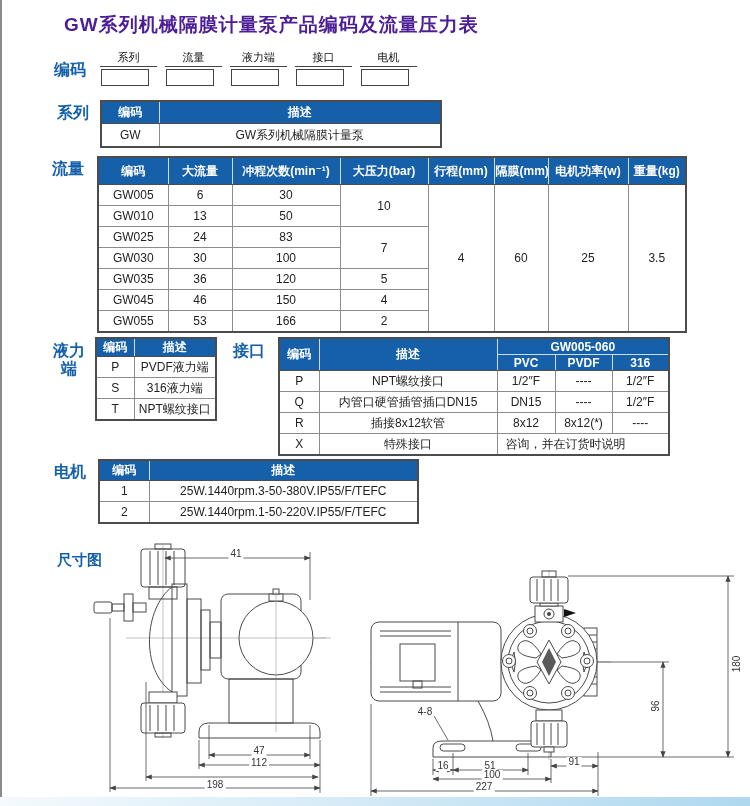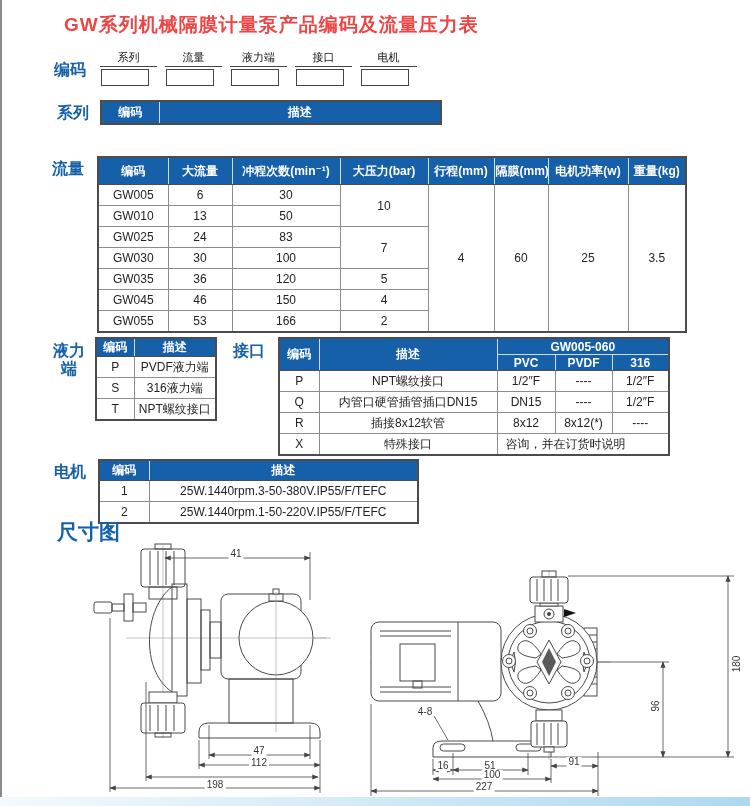--- a/index.html
+++ b/index.html
@@ -1,21 +1,21 @@
 <!DOCTYPE html>
 <html><head>
 <meta charset="utf-8">
 <style>
   html,body{margin:0;padding:0;background:#fff;}
   body{width:750px;height:806px;position:relative;overflow:hidden;
        font-family:"Liberation Sans","DejaVu Sans",sans-serif;color:#222;}
   .left-rule{position:absolute;left:0;top:0;width:2px;height:806px;background:#8a8a8a;}
   .bottom-strip{position:absolute;left:0;bottom:0;width:750px;height:9px;
        background:linear-gradient(90deg,#f4fafd,#d6ebf7 45%,#aed8ef);}
-  .page-title{position:absolute;left:64px;top:12px;font-size:19px;font-weight:bold;color:#ef4444;letter-spacing:1px;}
+  .page-title{position:absolute;left:64px;top:12px;font-size:19px;font-weight:bold;color:#4c1d95;letter-spacing:1px;}
   .sec-label{position:absolute;font-size:16px;font-weight:bold;color:#1460a9;line-height:1.1;}
   
   .code-slots{position:absolute;left:100px;top:50px;display:flex;gap:8px;}
   .slot{width:57px;}
   .slot-label{font-size:11px;color:#111;text-align:center;border-bottom:1px solid #444;padding-bottom:1px;}
   .slot-box{width:46px;height:15px;border:1px solid #444;margin-top:2px;margin-left:1px;background:#fff;}
   
   table{border-collapse:collapse;table-layout:fixed;position:absolute;background:#fff;}
   .tbl{border:2px solid #4c4c4c;}
   .tbl th{background:#165fa9;color:#fff;font-size:12px;font-weight:bold;
@@ -68,20 +68,24 @@
 <table class="tbl" style="left:100px;top:100px;width:340px;">
   <colgroup>
       <col style="width:58px">
       <col style="width:282px">
     </colgroup>
   <tbody>
       <tr>
     <th style="height:21px;">编码</th>
     <th>描述</th>
   </tr>
+  <tr>
+    <td style="height:22px;">GW</td>
+    <td>GW系列机械隔膜计量泵</td>
+  </tr>
 </tbody>
   </table>
 
 <div class="sec-label" style="left:52px;top:160px;">流量</div>
 <table class="tbl" style="left:97px;top:156px;width:588px;">
   <colgroup>
     <col style="width:70px">
       <col style="width:64px">
       <col style="width:108px">
       <col style="width:88px">
@@ -241,21 +245,21 @@
     <td style="height:19px;">1</td>
     <td>25W.1440rpm.3-50-380V.IP55/F/TEFC</td>
   </tr>
   <tr>
     <td style="height:19px;">2</td>
     <td>25W.1440rpm.1-50-220V.IP55/F/TEFC</td>
   </tr>
 </tbody>
   </table>
 
-<div class="sec-label" style="left:57px;top:520px;font-size:21px;">尺寸图</div>
+<div class="sec-label" style="left:57px;top:552px;font-size:15px;">尺寸图</div>
 
 <div class="drawing" style="left:86px;top:542px;width:270px;height:260px;">
   <svg width="270" height="260" viewBox="0 0 270 260">
     <defs>
       <marker id="arr" viewBox="0 0 10 10" refX="9" refY="5" markerWidth="8" markerHeight="8" orient="auto-start-reverse">
         <path d="M0,1 L10,5 L0,9 z" fill="#444"></path>
       </marker>
     </defs>
 
     <g stroke="#999" stroke-width="0.6" fill="none">

